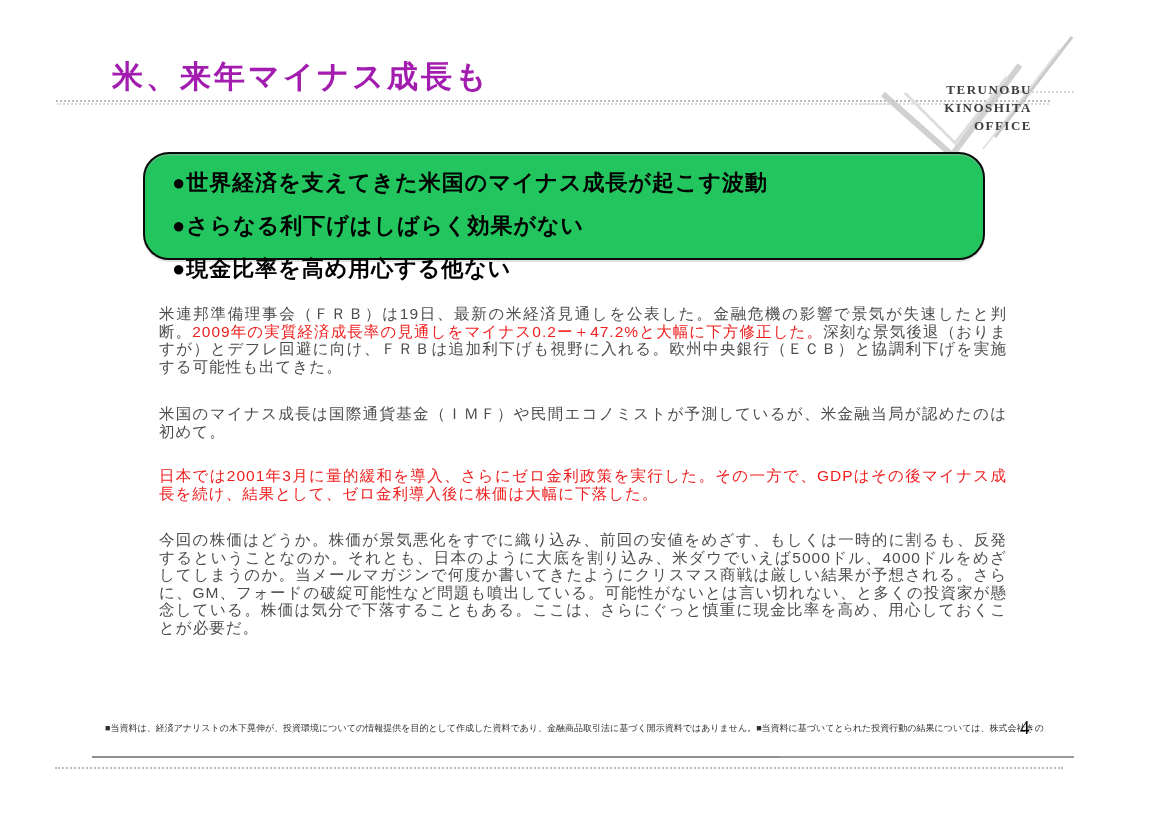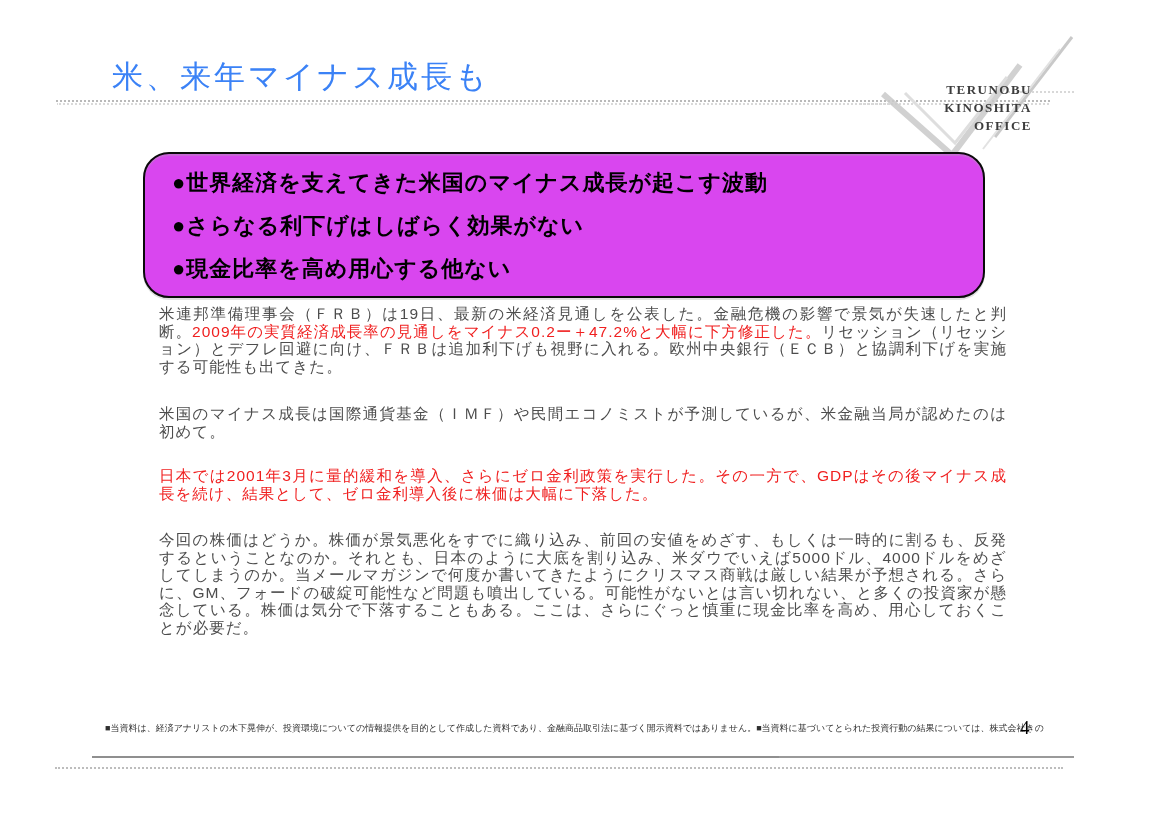--- a/index.html
+++ b/index.html
@@ -2,21 +2,21 @@
 <html><head>
 <meta charset="utf-8">
 <style>
   html,body { margin:0; padding:0; background:#fff; }
   .slide {
     position:relative; width:1156px; height:818px; background:#ffffff;
     font-family:"Liberation Sans","DejaVu Sans",sans-serif; overflow:hidden;
   }
   .page-title {
     position:absolute; left:112px; top:56px;
-    font-size:31px; font-weight:normal; color:#3b82f6;
+    font-size:31px; font-weight:bold; color:#a21caf;
     letter-spacing:3px; white-space:nowrap;
   }
   .title-underline {
     position:absolute; left:56px; top:100px; width:994px; height:5px;
     background:
       repeating-linear-gradient(90deg,#b9b9b9 0 2px, rgba(0,0,0,0) 2px 4px),
       repeating-linear-gradient(90deg, rgba(0,0,0,0) 0 1px, #d9d9d9 1px 3px, rgba(0,0,0,0) 3px 4px);
     background-size:auto 2px, auto 5px;
     background-repeat:repeat-x;
     background-position:0 0, 2px 3px;
@@ -26,23 +26,23 @@
     font-size:14px; font-weight:bold; color:#0d0d0d; letter-spacing:0.5px; white-space:nowrap;
   }
   .logo-svg { position:absolute; left:860px; top:25px; width:226px; height:150px; pointer-events:none; }
   .logo-text {
     position:absolute; left:878px; top:81px; width:154px; text-align:right;
     font-family:"Liberation Serif","DejaVu Serif",serif;
     font-size:13px; font-weight:600; letter-spacing:1.5px;
     line-height:18px; color:#3d3d3d;
   }
   .callout-box {
-    position:absolute; left:143px; top:152px; width:842px; height:146px;
+    position:absolute; left:143px; top:152px; width:842px; height:108px;
     box-sizing:border-box; border:2px solid #0a0a0a; border-radius:26px;
-    background:#d946ef;
+    background:#22c55e;
     box-shadow: inset 0 2px 0 0 rgba(170,170,170,0.35), 0 2px 0 0 rgba(170,170,170,0.35);
     padding:15px 10px 0 27px;
   }
   .callout-bullet {
     font-size:22px; font-weight:bold; color:#000; letter-spacing:1px;
     line-height:27px; margin-bottom:16px; white-space:nowrap;
   }
   .body-text {
     position:absolute; left:159px; top:305px; width:848px;
     font-size:15.5px; line-height:17.5px; letter-spacing:1px;
@@ -97,21 +97,21 @@
     <div>OFFICE</div>
   </div>
 
   <div class="callout-box">
     <div class="callout-bullet">●世界経済を支えてきた米国のマイナス成長が起こす波動</div>
     <div class="callout-bullet">●さらなる利下げはしばらく効果がない</div>
     <div class="callout-bullet">●現金比率を高め用心する他ない</div>
   </div>
 
   <div class="body-text">
-    <p class="p1"><span>米連邦準備理事会（ＦＲＢ）は19日、最新の米経済見通しを公表した。金融危機の影響で景気が失速したと判断。</span><span class="red-text">2009年の実質経済成長率の見通しをマイナス0.2ー＋47.2%と大幅に下方修正した。</span><span>リセッション（リセッション）とデフレ回避に向け、ＦＲＢは追加利下げも視野に入れる。欧州中央銀行（ＥＣＢ）と協調利下げを実施する可能性も出てきた。</span></p>
+    <p class="p1"><span>米連邦準備理事会（ＦＲＢ）は19日、最新の米経済見通しを公表した。金融危機の影響で景気が失速したと判断。</span><span class="red-text">2009年の実質経済成長率の見通しをマイナス0.2ー＋47.2%と大幅に下方修正した。</span><span>深刻な景気後退（おりますが）とデフレ回避に向け、ＦＲＢは追加利下げも視野に入れる。欧州中央銀行（ＥＣＢ）と協調利下げを実施する可能性も出てきた。</span></p>
     <p class="p2">米国のマイナス成長は国際通貨基金（ＩＭＦ）や民間エコノミストが予測しているが、米金融当局が認めたのは初めて。</p>
     <p class="p4 red-text">日本では2001年3月に量的緩和を導入、さらにゼロ金利政策を実行した。その一方で、GDPはその後マイナス成長を続け、結果として、ゼロ金利導入後に株価は大幅に下落した。</p>
     <p class="p5">今回の株価はどうか。株価が景気悪化をすでに織り込み、前回の安値をめざす、もしくは一時的に割るも、反発するということなのか。それとも、日本のように大底を割り込み、米ダウでいえば5000ドル、4000ドルをめざしてしまうのか。当メールマガジンで何度か書いてきたようにクリスマス商戦は厳しい結果が予想される。さらに、GM、フォードの破綻可能性など問題も噴出している。可能性がないとは言い切れない、と多くの投資家が懸念している。株価は気分で下落することもある。ここは、さらにぐっと慎重に現金比率を高め、用心しておくことが必要だ。</p>
   </div>
 
   <div class="footer-disclaimer">
     <div>■当資料は、経済アナリストの木下晃伸が、投資環境についての情報提供を目的として作成した資料であり、金融商品取引法に基づく開示資料ではありません。■当資料に基づいてとられた投資行動の結果については、株式会社きの</div>
   </div>
 
   <div class="page-number">4</div>

